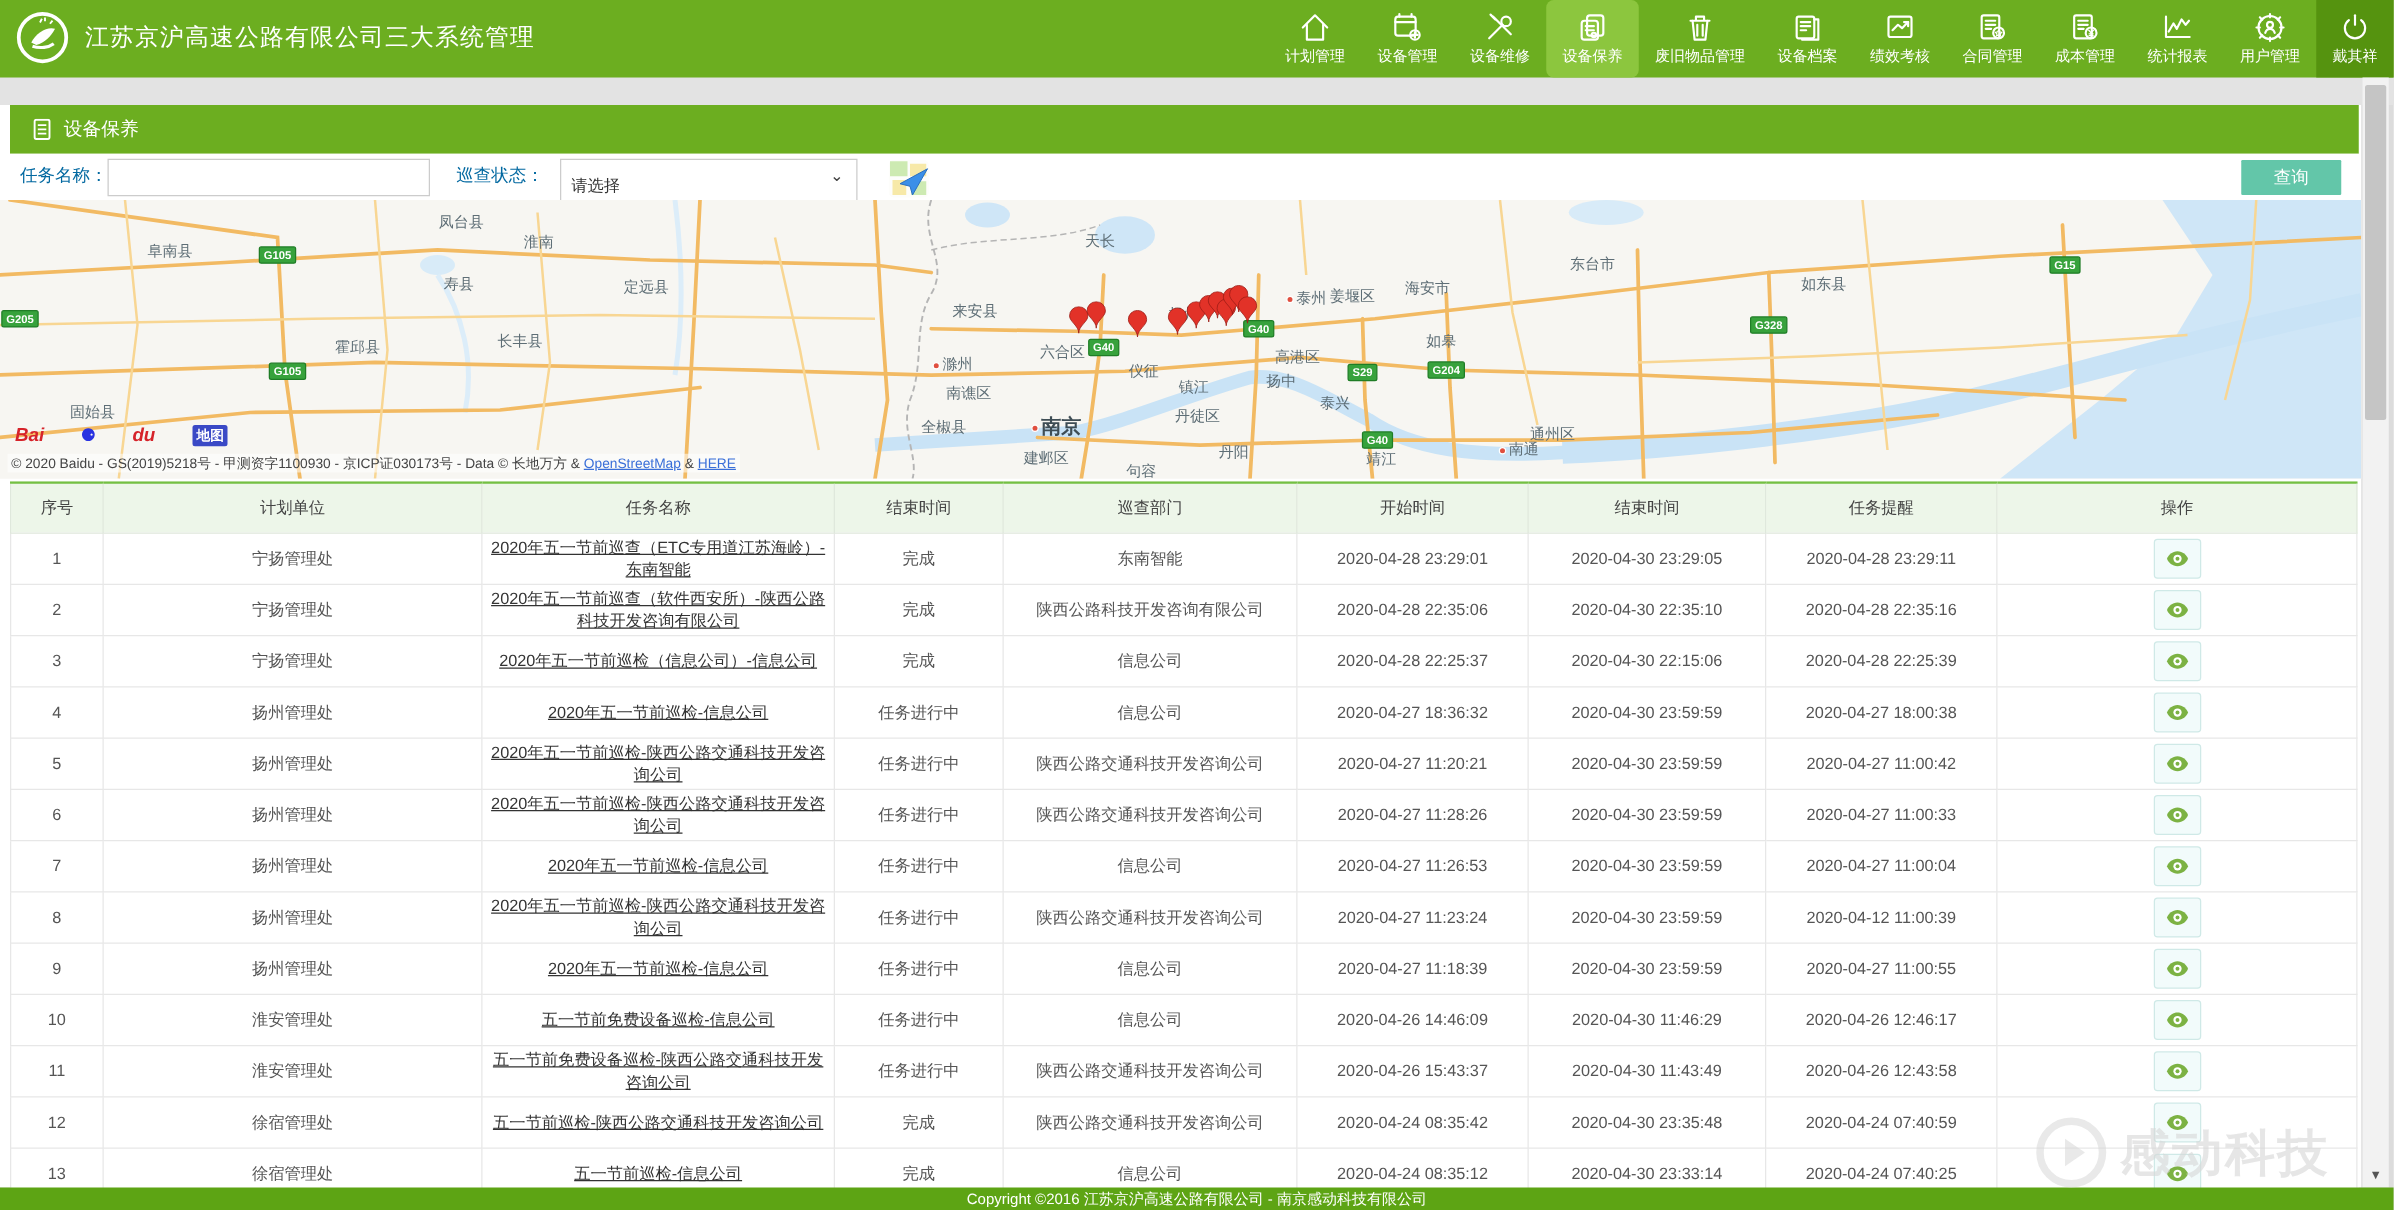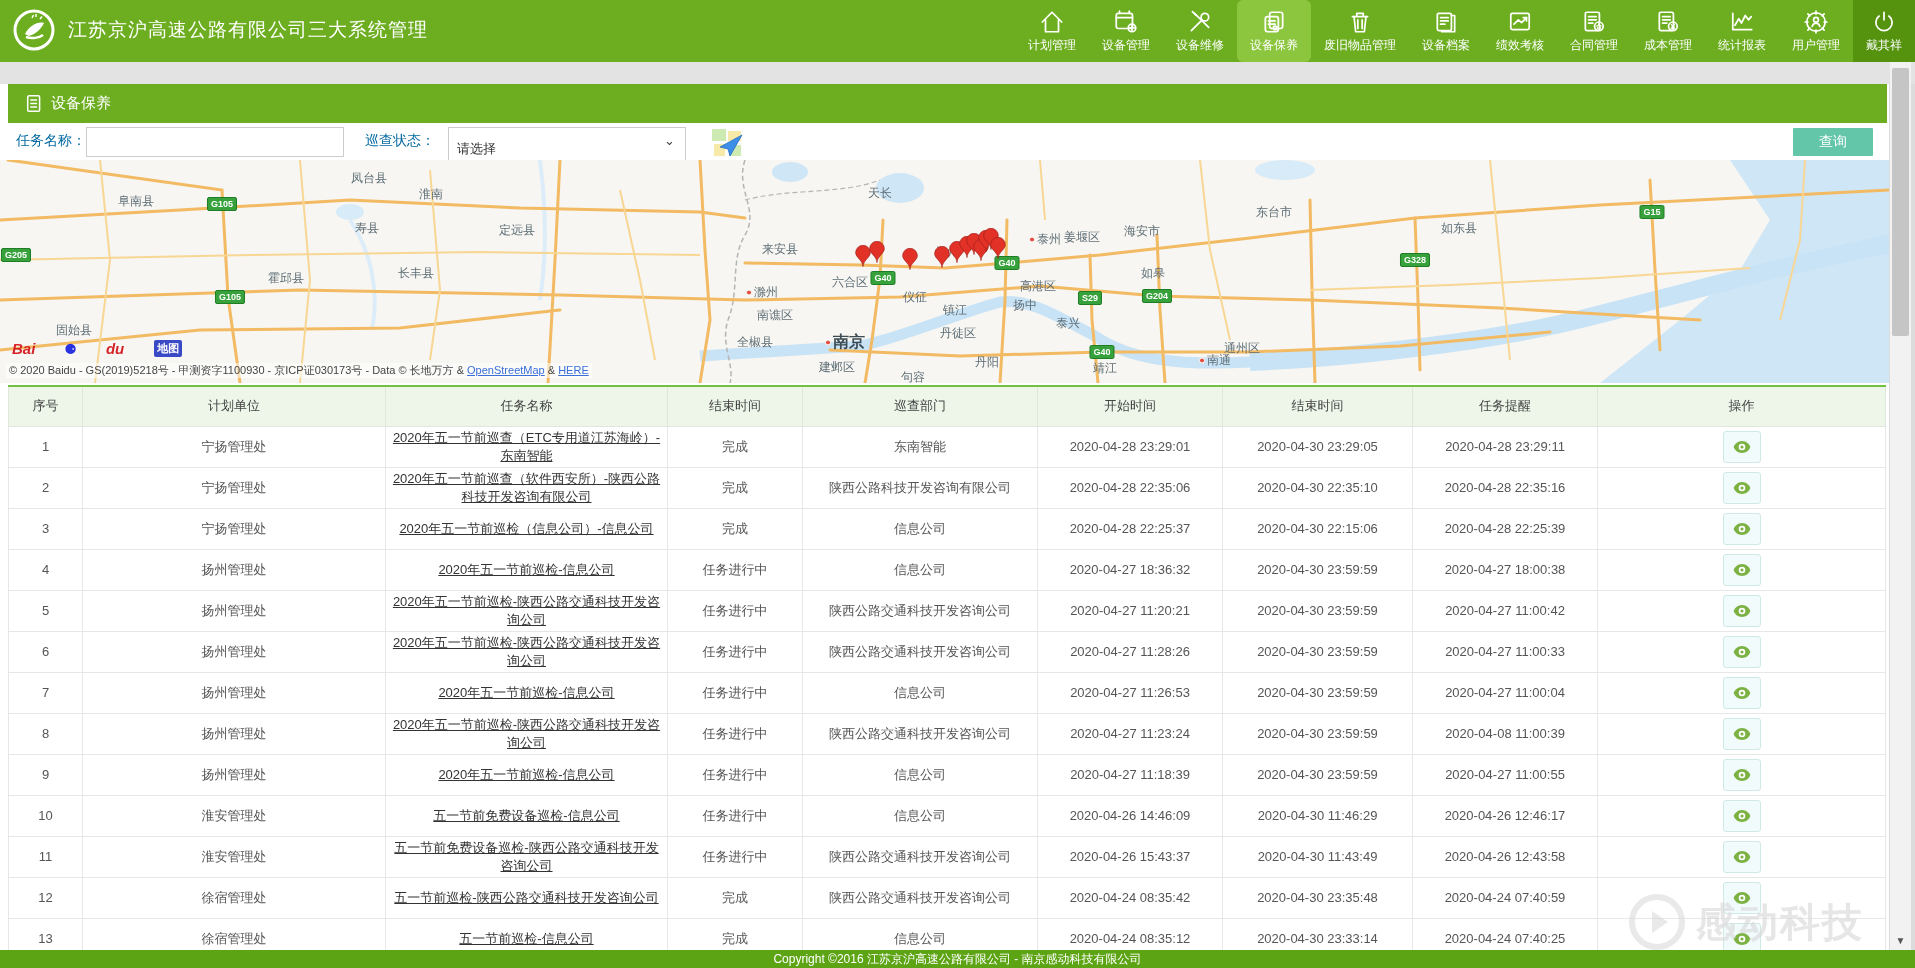--- a/index.html
+++ b/index.html
@@ -507,21 +507,21 @@
             </span></td>
         </tr>
         <tr>
           <td>8</td>
           <td>扬州管理处</td>
           <td class="task"><a>2020年五一节前巡检-陕西公路交通科技开发咨询公司</a></td>
           <td>任务进行中</td>
           <td>陕西公路交通科技开发咨询公司</td>
           <td>2020-04-27 11:23:24</td>
           <td>2020-04-30 23:59:59</td>
-          <td>2020-04-08 11:00:39</td>
+          <td>2020-04-12 11:00:39</td>
           <td><span class="eye-btn">
               <svg viewBox="0 0 24 17">
                 <path d="M12 0.5 C6.5 0.5 2.2 4.5 0.8 8.5 C2.2 12.5 6.5 16.5 12 16.5 S21.8 12.5 23.2 8.5 C21.8 4.5 17.5 0.5 12 0.5 Z" fill="#7cb243"></path>
                 <circle cx="12" cy="8.5" r="4.4" fill="#fff"></circle>
                 <circle cx="12" cy="8.5" r="2.1" fill="#7cb243"></circle>
               </svg>
             </span></td>
         </tr>
         <tr>
           <td>9</td>

